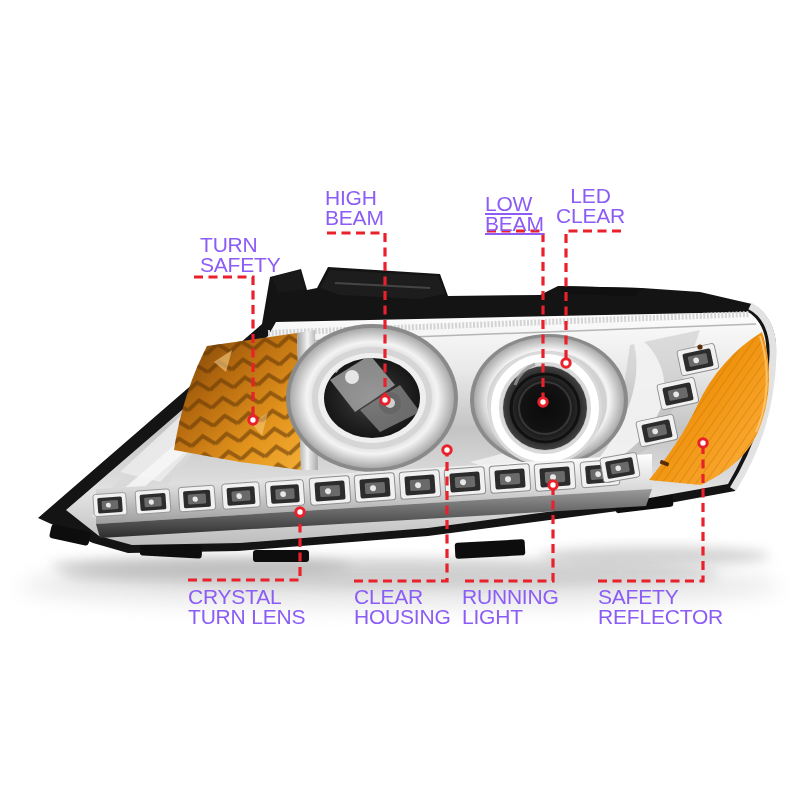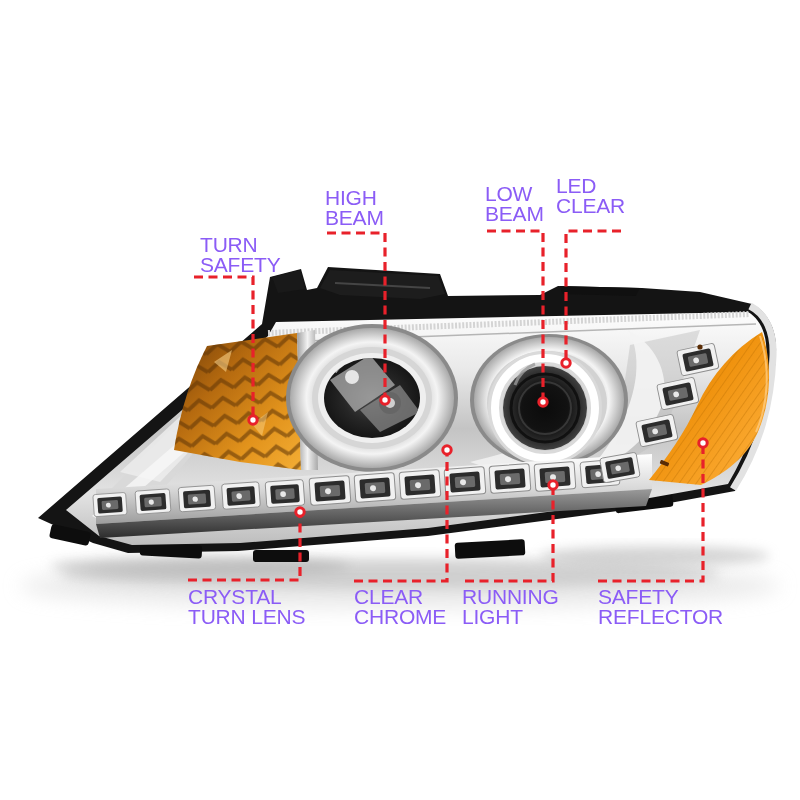--- a/index.html
+++ b/index.html
@@ -16,22 +16,22 @@
     color:#8b5cf6;
     font-size:21px;
     line-height:20px;
     letter-spacing:-0.2px;
     white-space:nowrap;
     user-select:none;
   }
   .label span{display:block;}
   .lbl-turn-signal{left:200px;top:235px;}
   .lbl-high-beam{left:325px;top:188px;}
-  .lbl-low-beam{left:485px;top:184px;}
-  .lbl-led-halo{right:175px;top:176px;text-align:left;}
+  .lbl-low-beam{left:485px;top:194px;text-decoration:underline;}
+  .lbl-led-halo{right:175px;top:186px;text-align:center;}
   .lbl-crystal-clear-lens{left:188px;top:587px;}
   .lbl-chrome-housing{left:354px;top:587px;}
   .lbl-running-light{left:462px;top:587px;}
   .lbl-safety-reflector{left:598px;top:587px;}
 </style>
 </head>
 <body>
 
 <div class="stage">
 
@@ -265,21 +265,21 @@
   <div class="label lbl-led-halo">
     <span>LED</span>
     <span>CLEAR</span>
   </div>
   <div class="label lbl-crystal-clear-lens">
     <span>CRYSTAL</span>
     <span>TURN LENS</span>
   </div>
   <div class="label lbl-chrome-housing">
     <span>CLEAR</span>
-    <span>CHROME</span>
+    <span>HOUSING</span>
   </div>
   <div class="label lbl-safety-reflector">
     <span>SAFETY</span>
     <span>REFLECTOR</span>
   </div>
   <div class="label lbl-running-light">
     <span>RUNNING</span>
     <span>LIGHT</span>
   </div>
 

